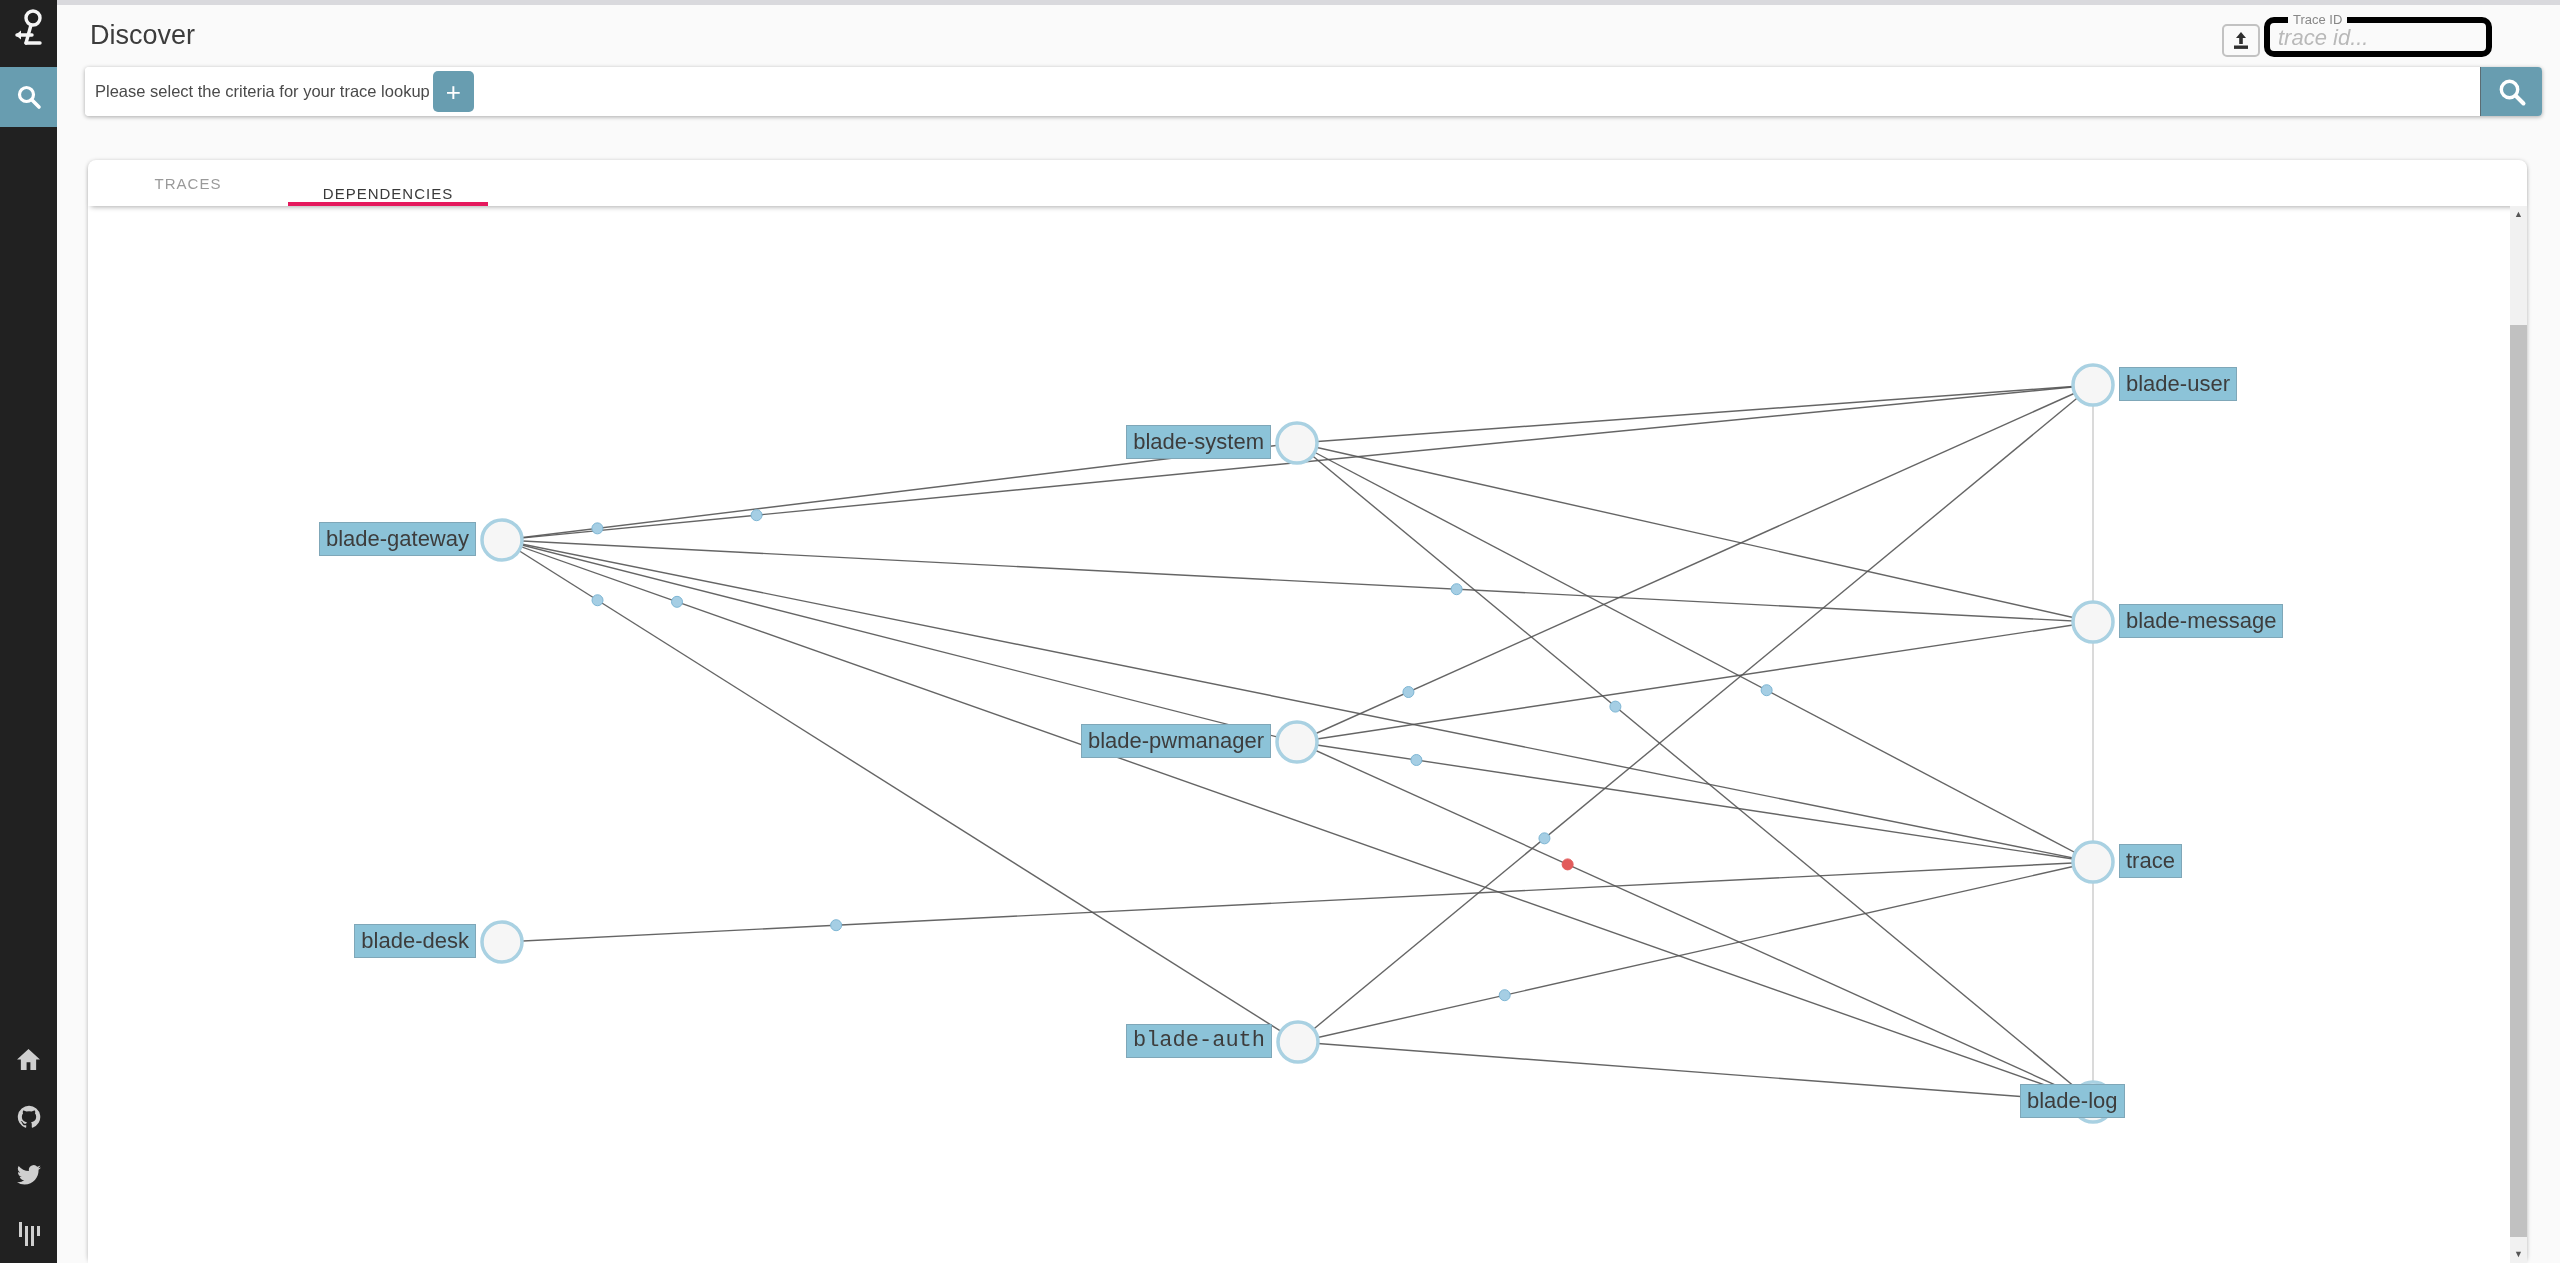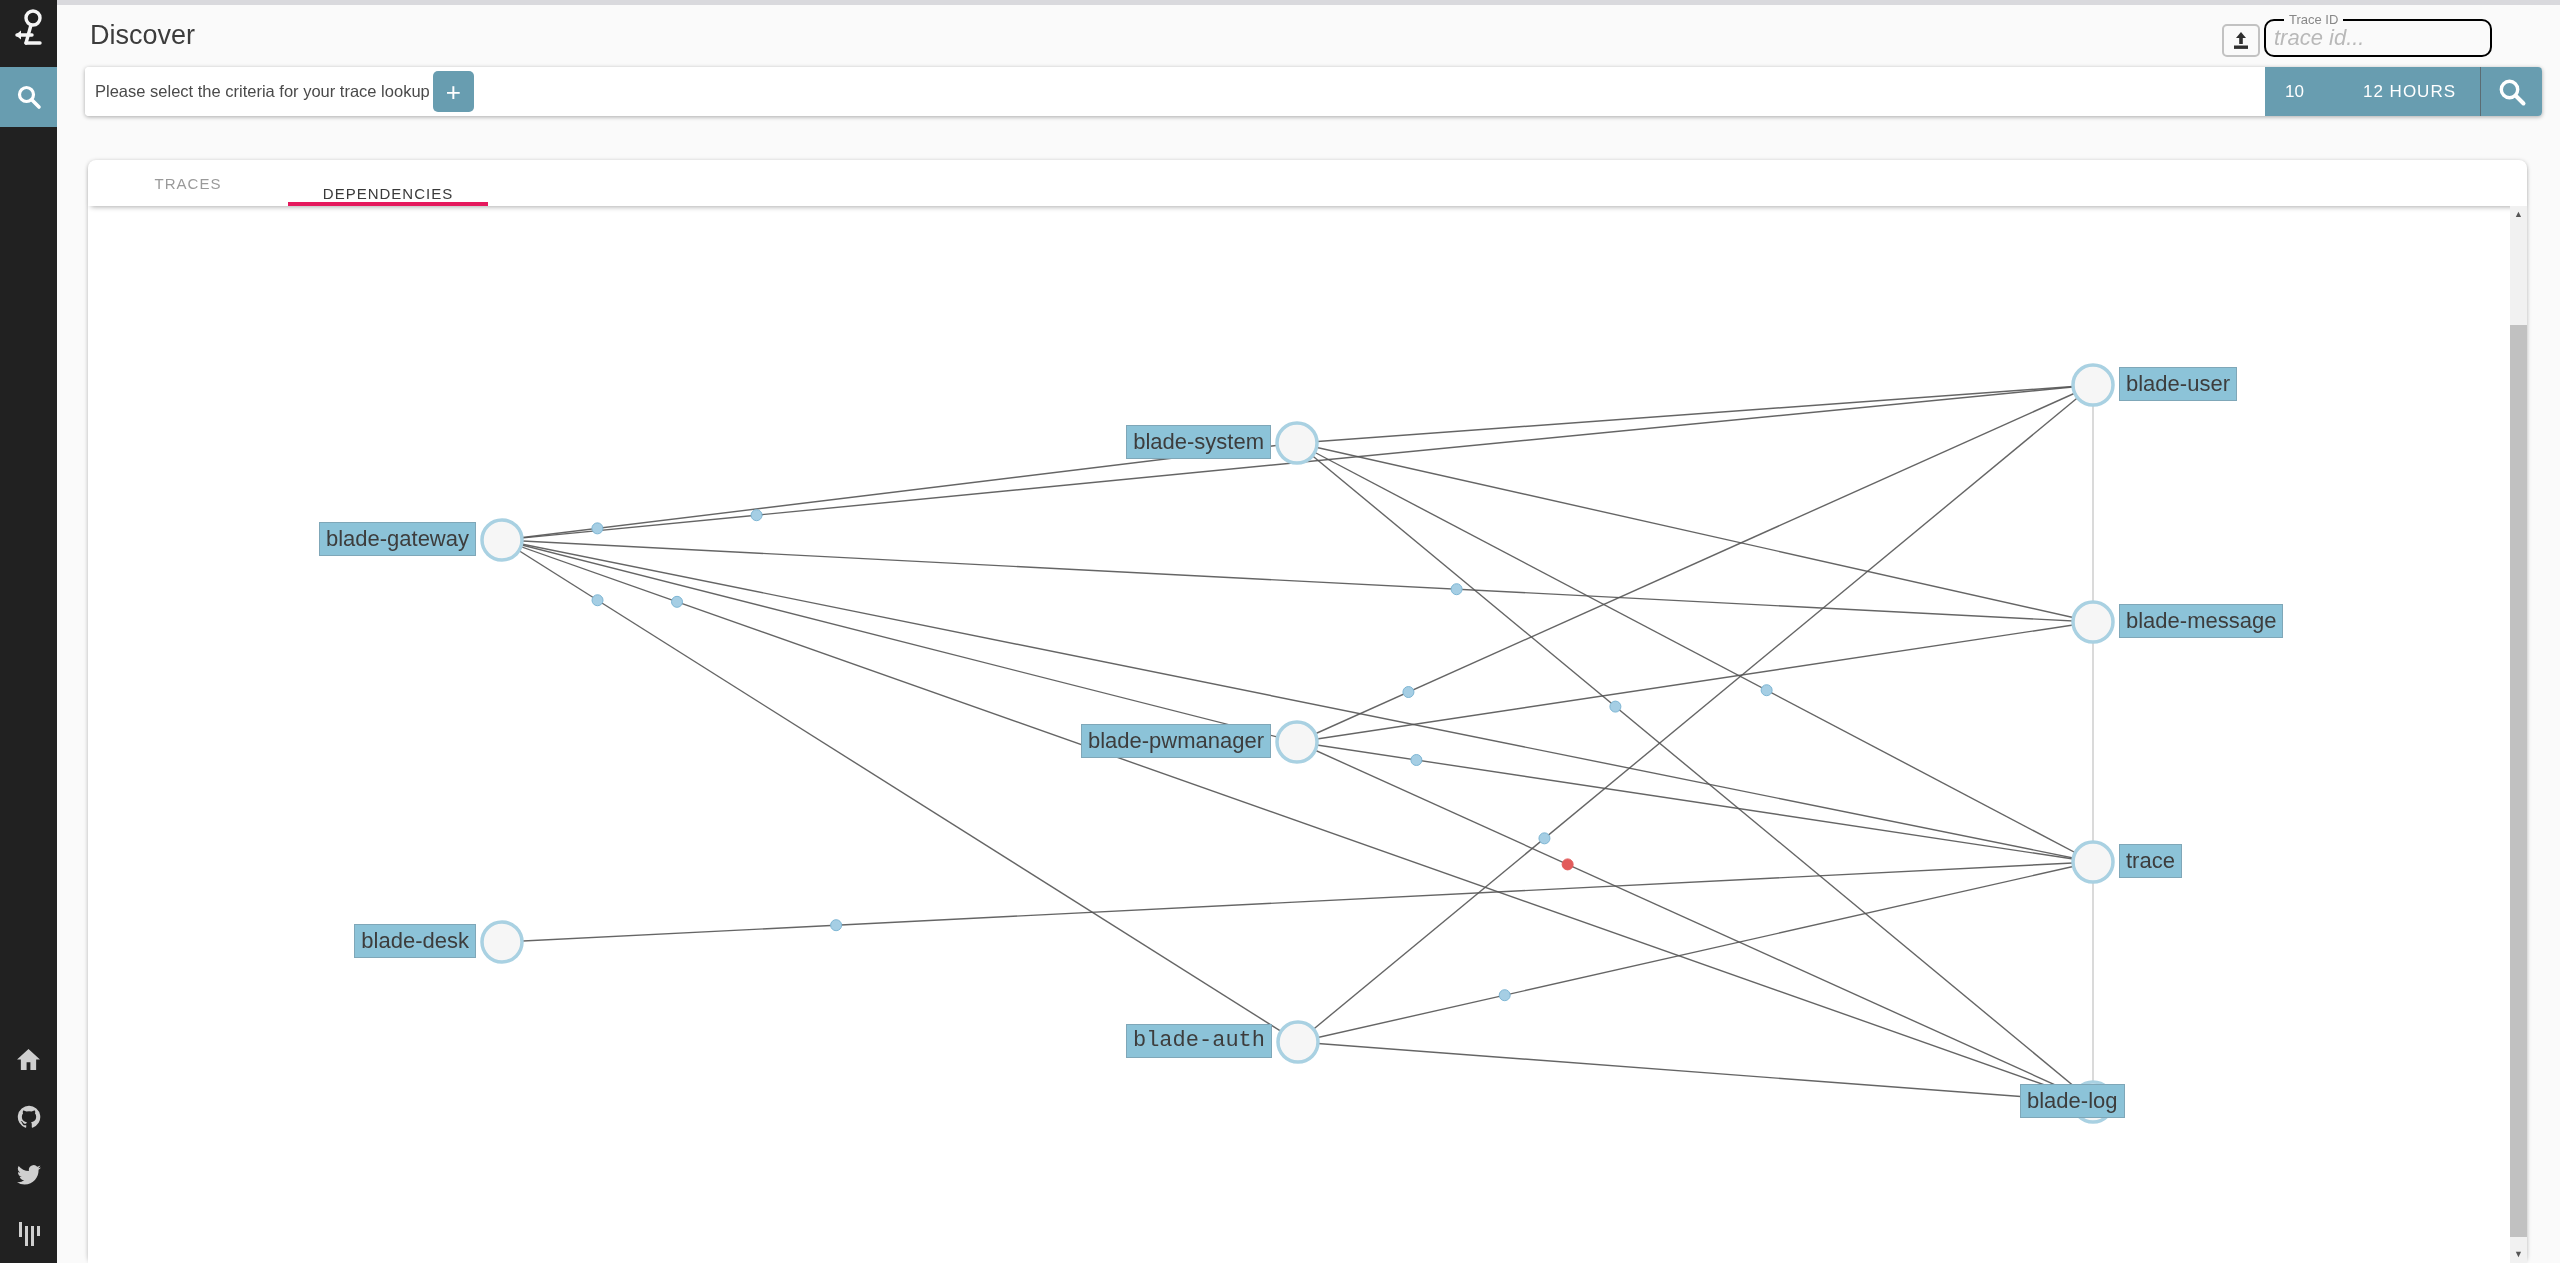--- a/index.html
+++ b/index.html
@@ -10,21 +10,21 @@
   
   .sidebar { position:absolute; left:0; top:0; width:57px; height:1263px; background:#212121; z-index:30; }
   .logo-tile { position:absolute; top:0; left:0; width:57px; height:58px; display:flex; align-items:center; justify-content:center; cursor:pointer; }
   .search-tile { position:absolute; top:67px; left:0; width:57px; height:60px; background:#689db0; display:flex; align-items:center; justify-content:center; cursor:pointer; }
   .side-icons { position:absolute; bottom:18px; left:0; width:57px; display:flex; flex-direction:column; align-items:center; gap:34px; }
   .side-icons .sicon { width:24px; height:24px; display:flex; align-items:center; justify-content:center; cursor:pointer; }
 
   
   .page-title { position:absolute; left:90px; top:20px; font-size:27px; color:#3c3c3c; }
   .upload-btn { position:absolute; left:2222px; top:24px; width:38px; height:33px; border:2px solid #c2c2c2; border-radius:5px; background:#fafafa; display:flex; align-items:center; justify-content:center; cursor:pointer; }
-  .traceid-fieldset { position:absolute; left:2264px; top:12px; width:228px; height:45px; border:2px solid #000000; border-radius:10px; padding:0 8px; }
+  .traceid-fieldset { position:absolute; left:2264px; top:12px; width:228px; height:45px; border:6px solid #000000; border-radius:10px; padding:0 8px; }
   .traceid-fieldset legend { font-size:13px; color:#888; padding:0 5px; margin-left:10px; }
   .traceid-fieldset input { border:none; outline:none; background:transparent; width:190px; font-size:22px; color:#6d28d9; margin-top:-2px; font-family:"Liberation Sans",sans-serif;font-style:italic; }
   .traceid-fieldset input::placeholder { color:#b9b9b9; }
 
   
   .search-bar { position:absolute; left:85px; top:67px; width:2457px; height:49px; border-radius:4px; overflow:hidden; display:flex; background:#fff; box-shadow:0 1px 4px rgba(0,0,0,.33); }
   .sb-white { flex:1; display:flex; align-items:center; padding-left:10px; background:#fff; }
   .sb-hint { font-size:16.5px; color:#4a4a4a; }
   .sb-add { width:41px; height:41px; margin-left:3px; border:none; border-radius:5px; background:#689db0; color:#fff; font-size:26px; line-height:38px; cursor:pointer; }
   .sb-teal { width:215px; background:#689db0; color:#fff; display:flex; align-items:center; justify-content:space-between; padding:0 24px 0 20px; }
@@ -109,24 +109,20 @@
 
 <fieldset class="traceid-fieldset">
   <legend>Trace ID</legend>
   <input type="text" placeholder="trace id..." style="">
 </fieldset>
 
 <div class="search-bar">
   <div class="sb-white">
     <span class="sb-hint">Please select the criteria for your trace lookup</span>
     <button class="sb-add">+</button>
-  </div>
-  <div class="sb-teal">
-    <span class="sb-limit">10</span>
-    <span class="sb-lookback">12 HOURS</span>
   </div>
   <div class="sb-divider"></div>
   <button class="sb-search-btn">
     <svg width="30" height="30" viewBox="0 0 30 30">
       <circle cx="12.5" cy="12.5" r="8.2" fill="none" stroke="#fff" stroke-width="3.4"></circle>
       <line x1="19" y1="19" x2="26.5" y2="26.5" stroke="#fff" stroke-width="4" stroke-linecap="round"></line>
     </svg>
   </button>
 </div>
 

